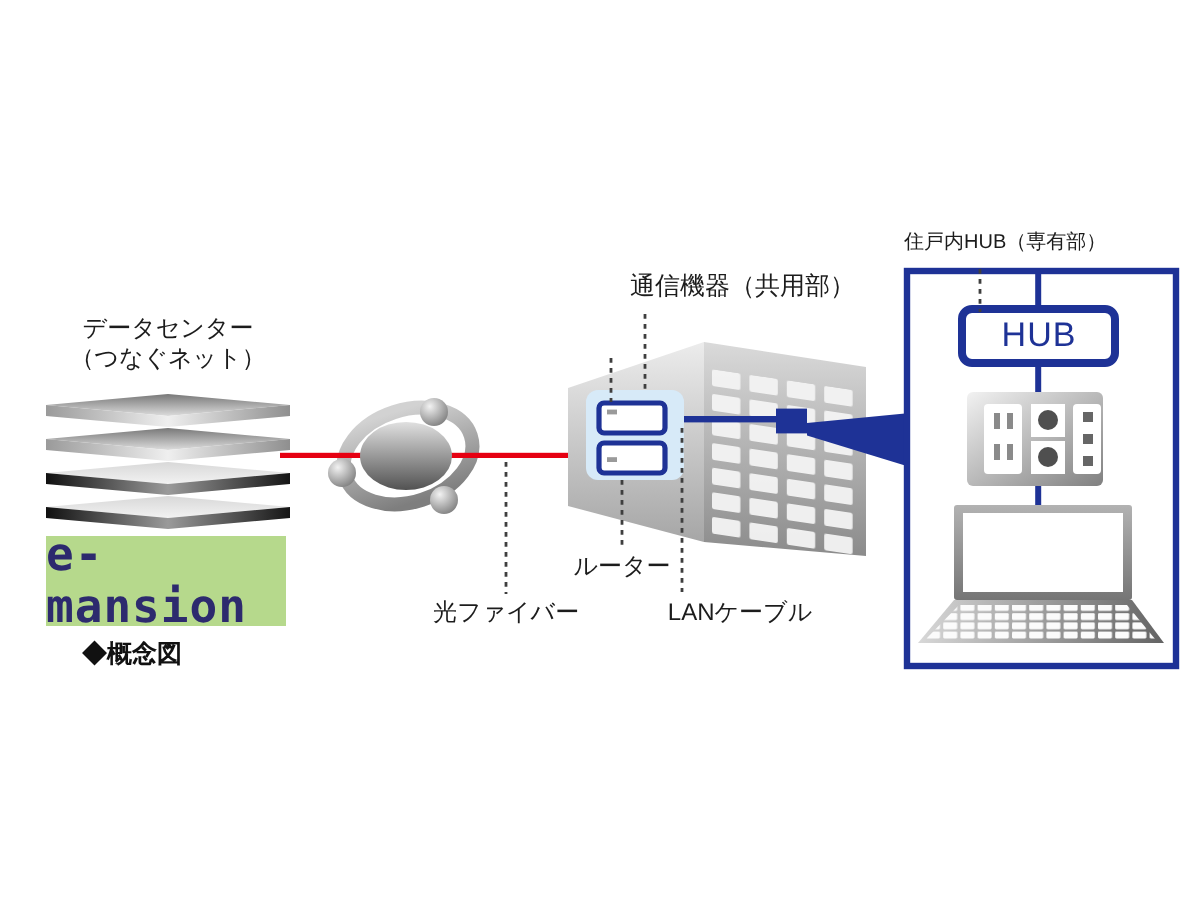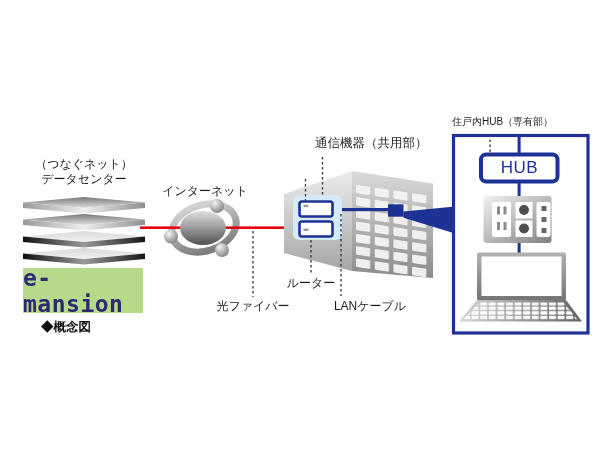--- a/index.html
+++ b/index.html
@@ -166,24 +166,23 @@
       <g>
         <rect x="477" y="252.5" width="89" height="47.5" rx="1.5" fill="url(#frameGrad)"></rect>
         <rect x="481.5" y="256.5" width="80" height="39.5" fill="#ffffff"></rect>
         <polygon points="477,300 566,300 582,321.5 459,321.5" fill="url(#baseGrad)"></polygon>
         <polygon points="479.5,302.5 563.5,302.5 577.5,319.5 463,319.5" fill="url(#keyPat)"></polygon>
       </g>
     </g>
   </svg>
 
   <div class="lbl lbl-datacenter center">
+    <div>データセンター</div>
     <div>（つなぐネット）</div>
-    <div>データセンター</div>
   </div>
-  <div class="lbl lbl-internet center">インターネット</div>
   <div class="lbl lbl-comm">通信機器（共用部）</div>
   <div class="lbl lbl-unithub">住戸内HUB（専有部）</div>
   <div class="lbl lbl-router center">ルーター</div>
   <div class="lbl lbl-fiber center">光ファイバー</div>
   <div class="lbl lbl-lan center">LANケーブル</div>
   <div class="lbl lbl-caption">◆概念図</div>
 
   <div class="hub-text">HUB</div>
 
   <div class="logo-box">

